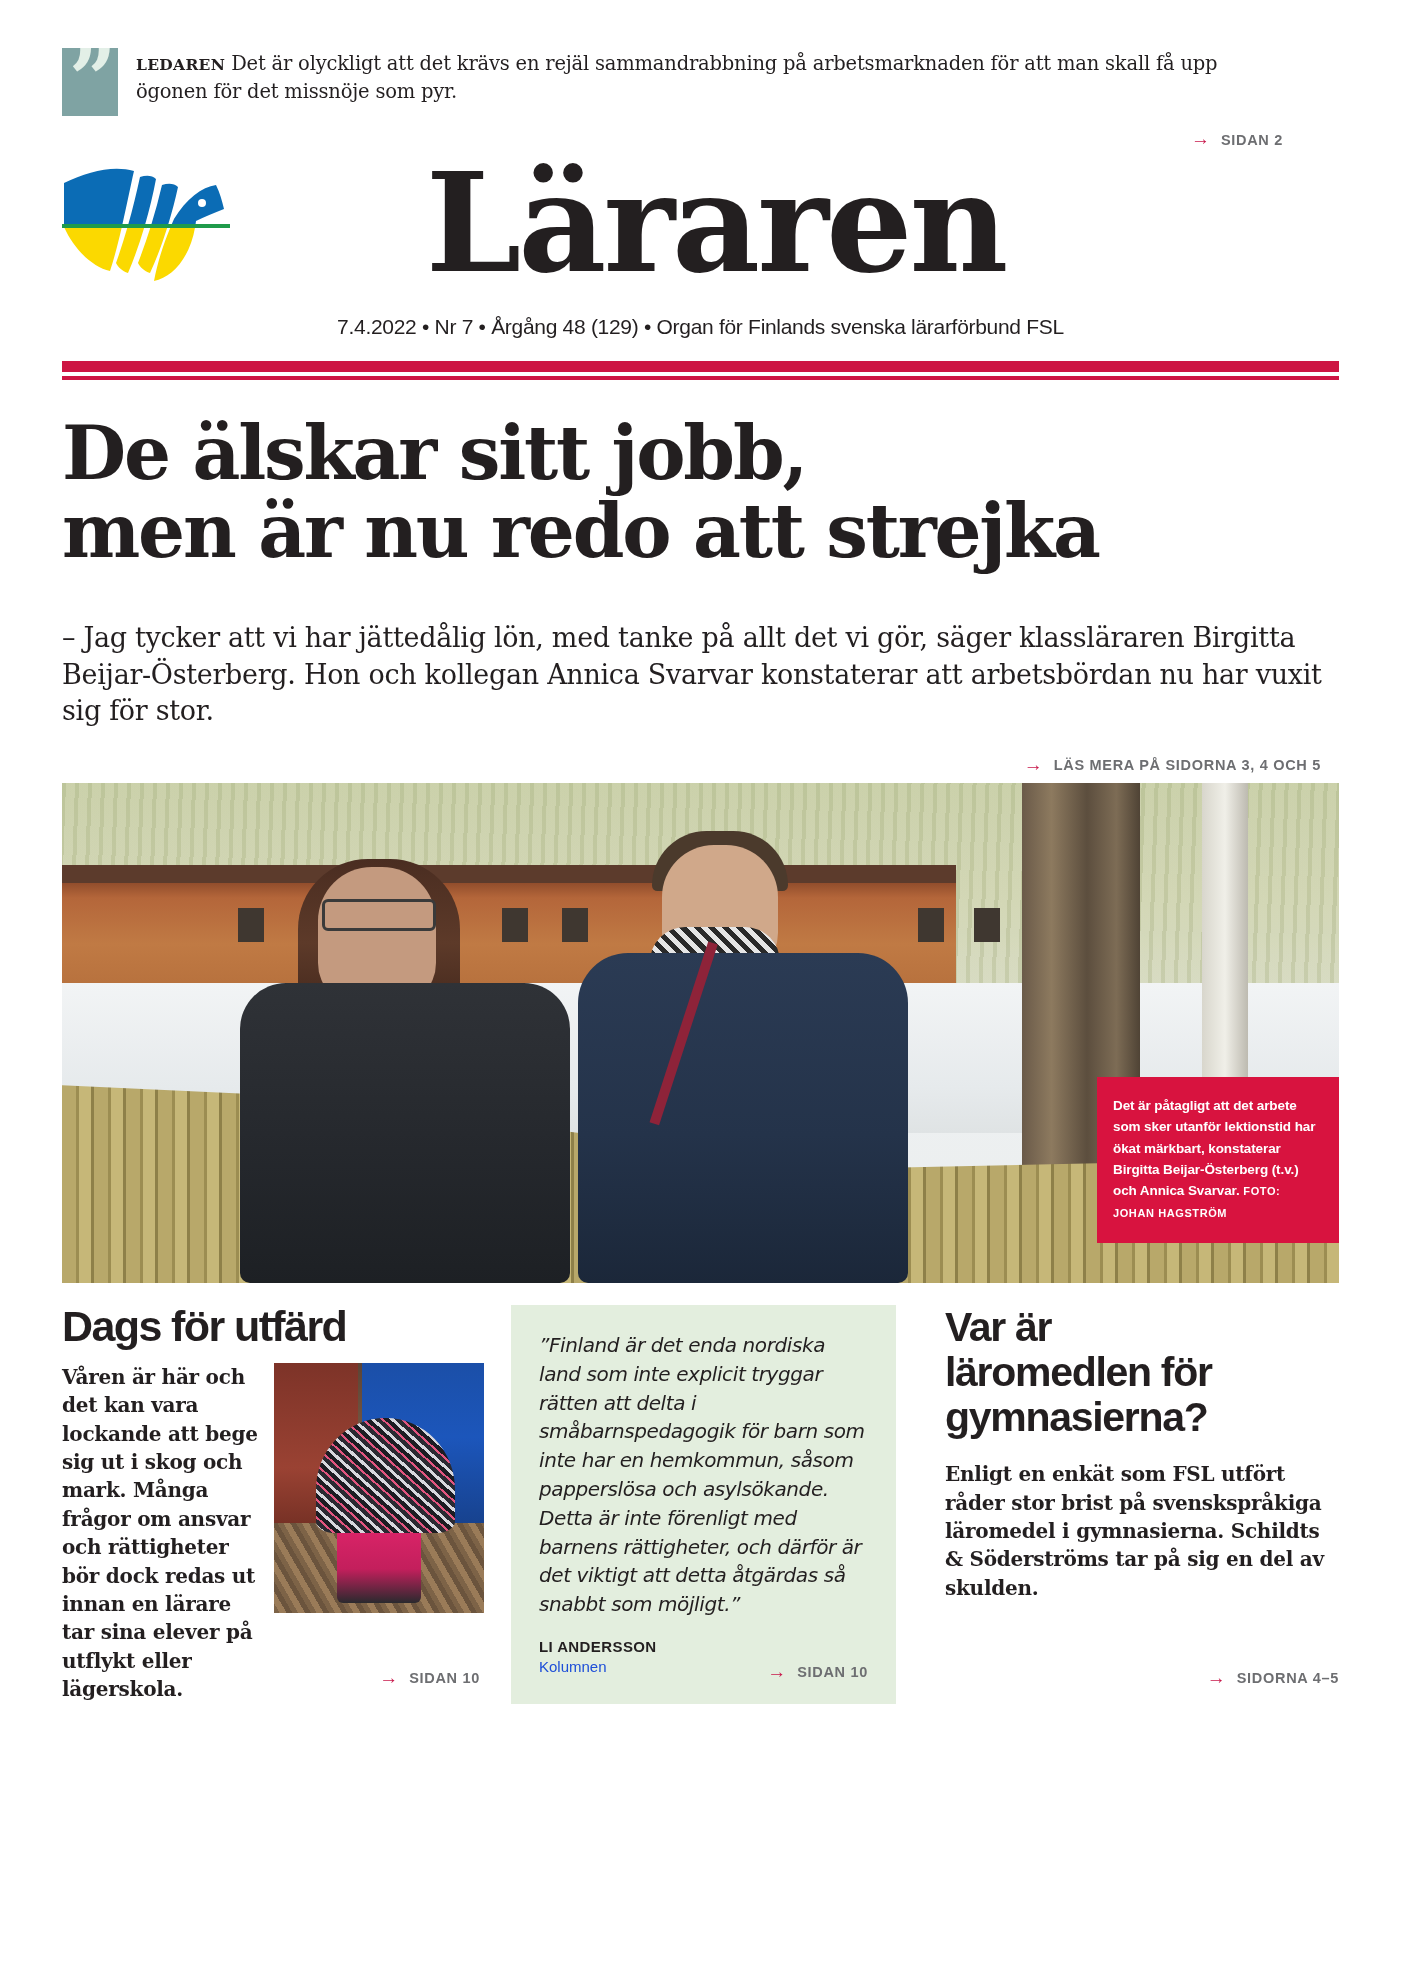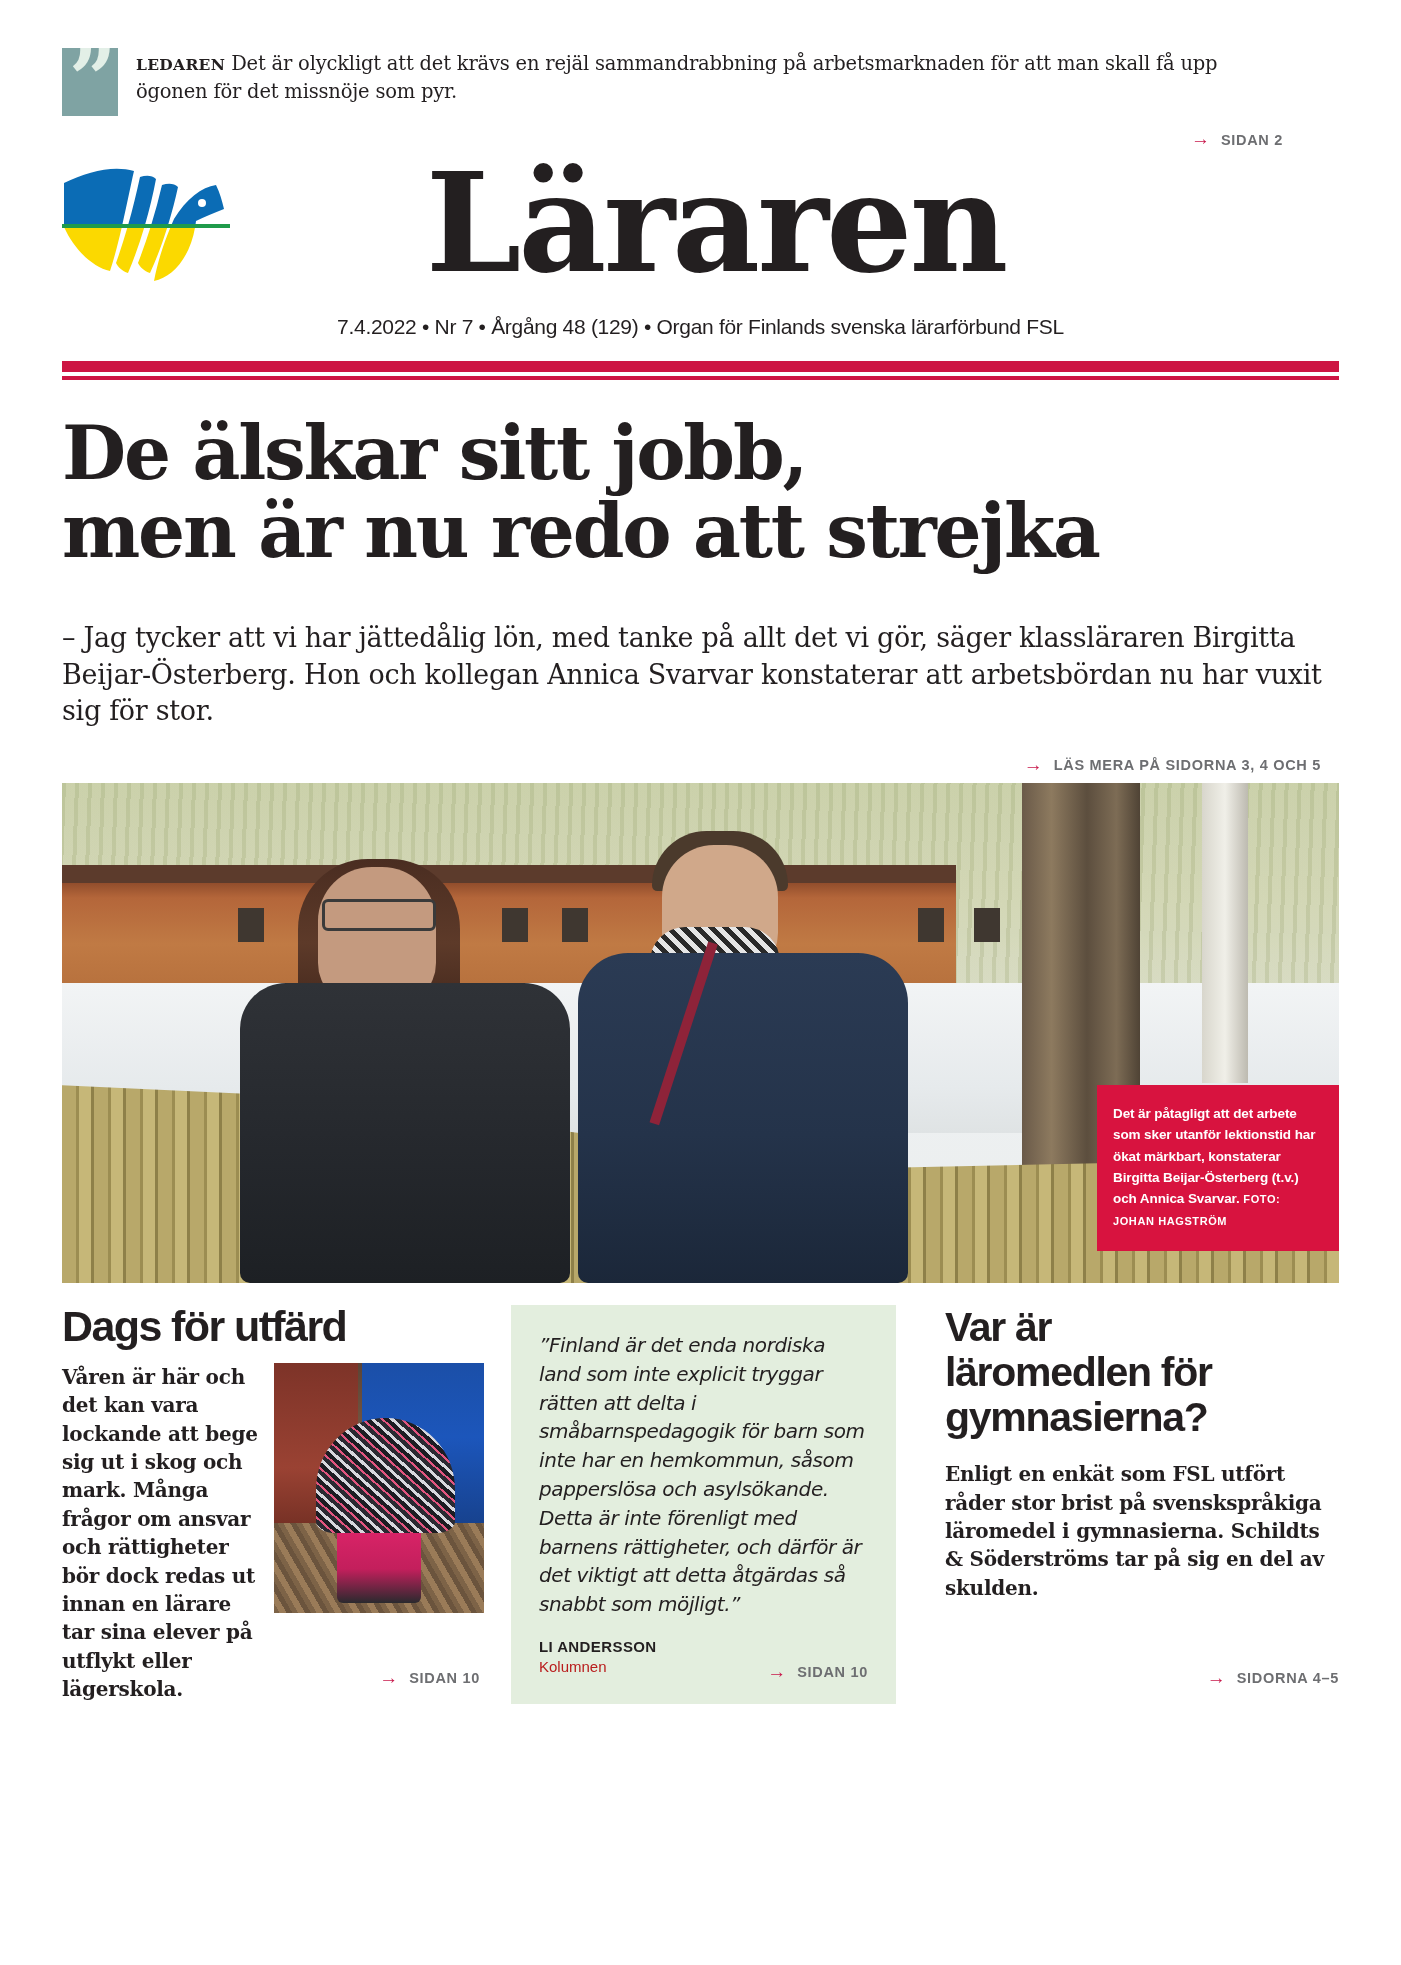--- a/index.html
+++ b/index.html
@@ -273,21 +273,21 @@
     border-radius: 40px;
   }
   .p2 .strap {
     position:absolute; bottom:150px; left:130px; width:10px; height:190px;
     background:#8e2339; transform: rotate(18deg); transform-origin: top center;
   }
 
   .photo-caption {
     position: absolute;
     right: 0;
-    bottom: 32px;
+    bottom: 40px;
     width: 242px;
     background: #d8133f;
     color: #ffffff;
     padding: 18px 16px 20px 16px;
     box-sizing: border-box;
     font-family: "Liberation Sans", sans-serif;
     font-size: 13.5px;
     line-height: 1.58;
     font-weight: 700;
     letter-spacing: -0.1px;
@@ -407,21 +407,21 @@
     font-family: "Liberation Sans", sans-serif;
     font-weight: 700;
     font-size: 15px;
     letter-spacing: 0.4px;
     color: #231f20;
     margin-top: 19px;
   }
   .byline-role {
     font-family: "Liberation Sans", sans-serif;
     font-size: 15px;
-    color: #b91c1c;
+    color: #1d4ed8;
     margin-top: 3px;
   }
 
   .col-footref {
     position: absolute;
     bottom: 16px;
     right: 22px;
   }
   .col-mid .col-footref { right: 28px; bottom: 22px; }
   .col-right .col-footref { right: 0; }

